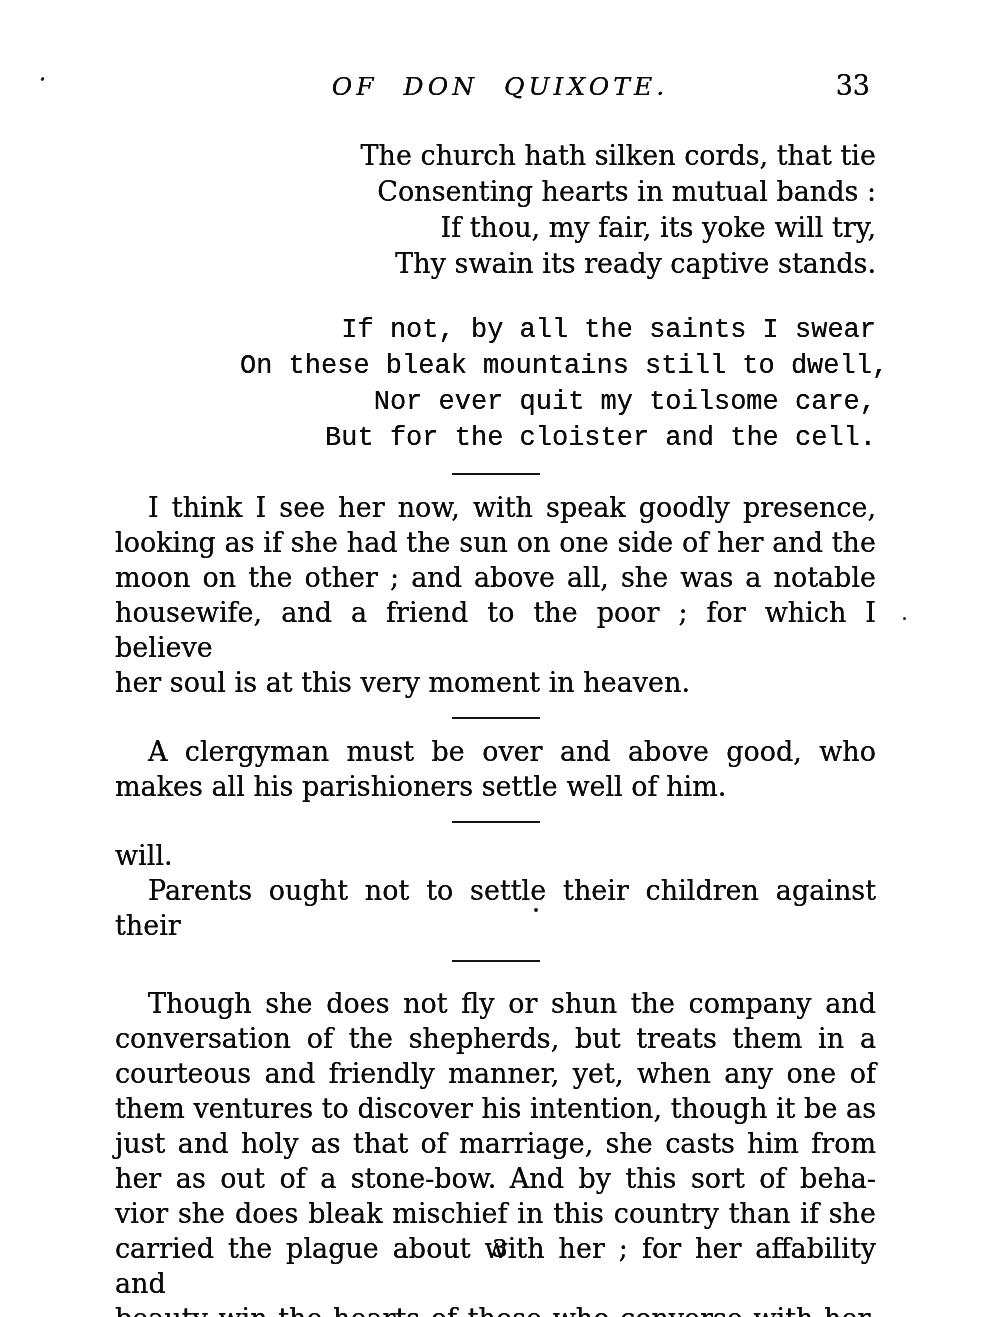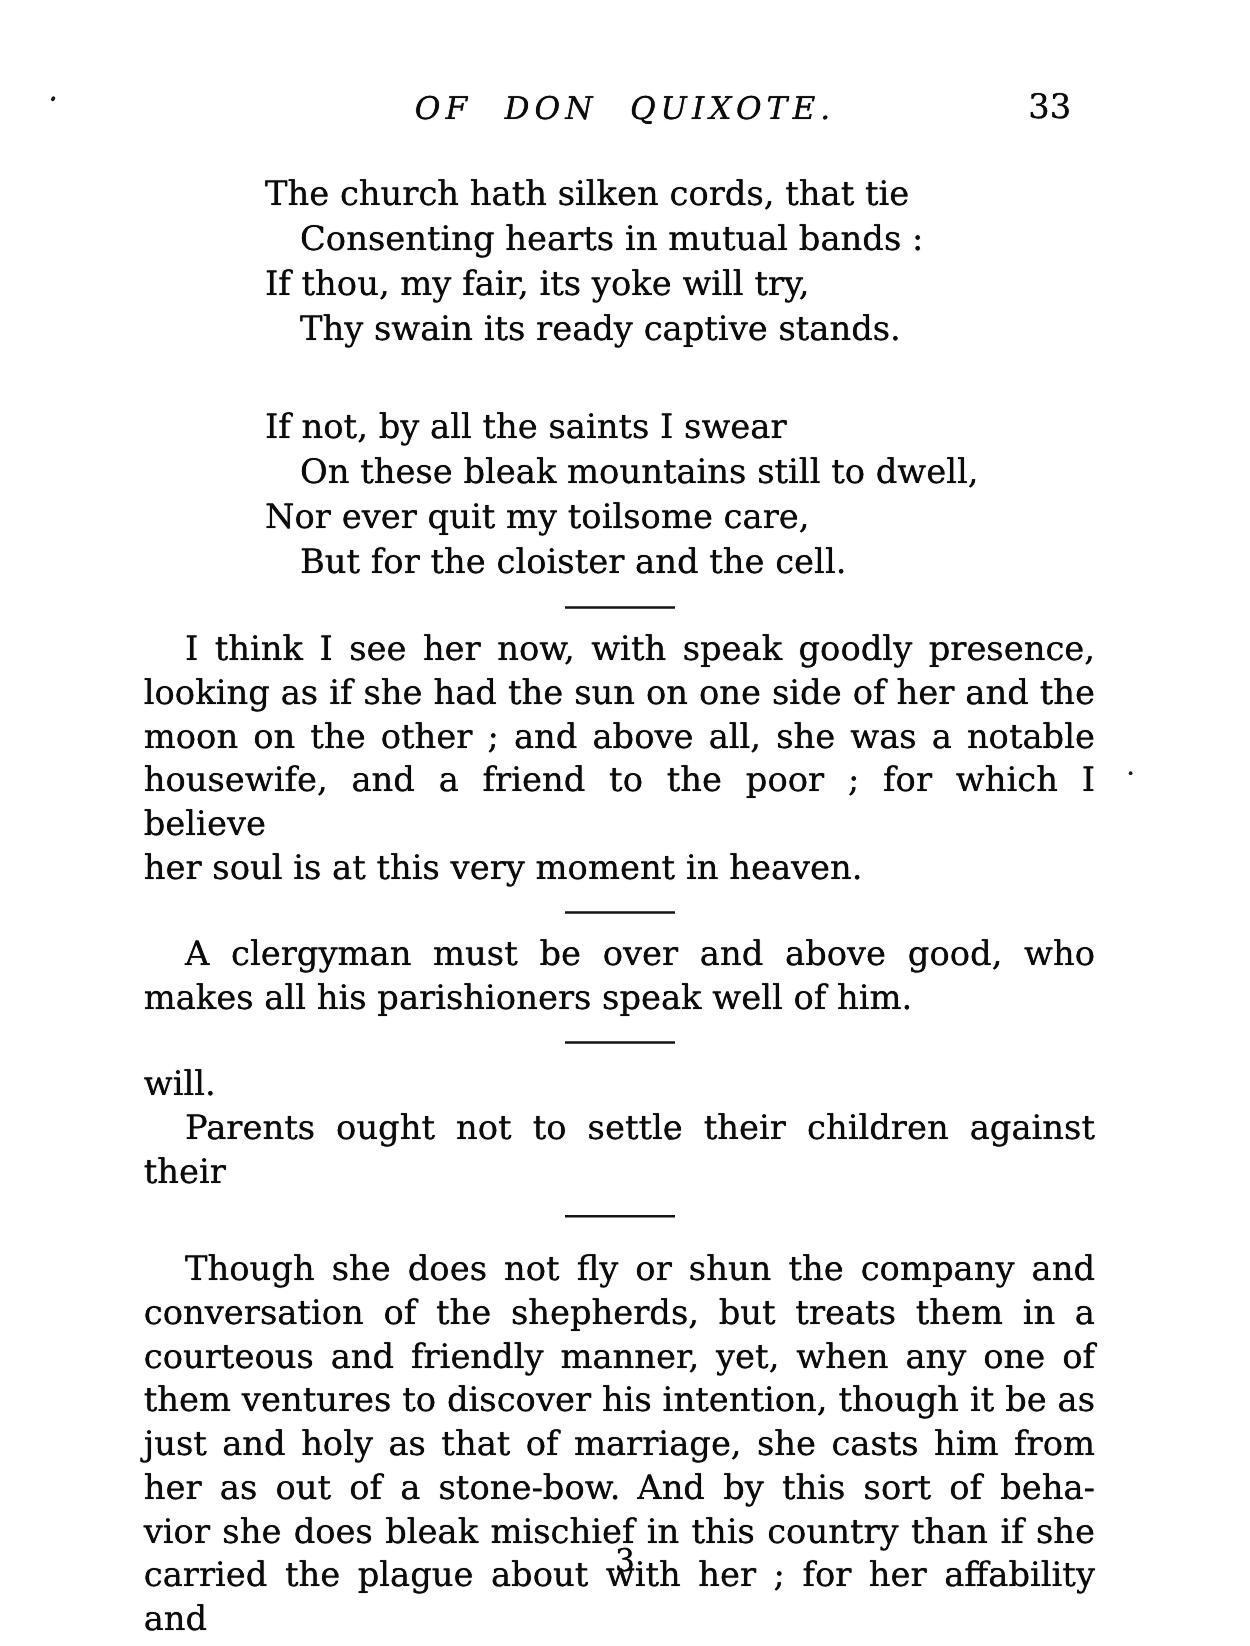--- a/index.html
+++ b/index.html
@@ -31,36 +31,37 @@
     text-align: center;
     font-style: italic;
     font-size: 25px;
     letter-spacing: 4px;
     word-spacing: 14px;
     white-space: nowrap;
   }
   .header-page-number {
     position: absolute;
     top: 70px;
-    right: 143px;
+    right: 130px;
     font-size: 27px;
   }
 
   
   .content {
     padding: 0 124px 0 115px;
     font-size: 27px;
   }
 
   .poem {
     margin-top: 34px;
     margin-left: 97px;
     line-height: 36px;
+    text-align: right;
   }
-  .stanza + .stanza { margin-top: 42px; }
+  .stanza + .stanza { margin-top: 30px; font-family: Liberation Mono, monospace; }
   .poem-line { white-space: nowrap; }
   .poem-line.indent { margin-left: 28px; }
 
   .rule {
     width: 88px;
     height: 2px;
     background: #141414;
     margin: 17px auto 15px auto;
   }
 
@@ -124,21 +125,21 @@
       <div class="para">
         <div class="line first">I think I see her now, with speak goodly presence,</div>
         <div class="line">looking as if she had the sun on one side of her and the</div>
         <div class="line">moon on the other ; and above all, she was a notable</div>
         <div class="line">housewife, and a friend to the poor ; for which I believe</div>
         <div class="line last">her soul is at this very moment in heaven.</div>
       </div>
       <div class="rule"></div>
       <div class="para">
         <div class="line first">A clergyman must be over and above good, who</div>
-        <div class="line last">makes all his parishioners speak well of him.</div>
+        <div class="line last">makes all his parishioners settle well of him.</div>
       </div>
       <div class="rule"></div>
       <div class="para">
         <div class="line last">will.</div>
         <div class="line first">Parents ought not to settle their children against their</div>
       </div>
       <div class="rule"></div>
       <div class="para">
         <div class="line first">Though she does not fly or shun the company and</div>
         <div class="line">conversation of the shepherds, but treats them in a</div>

